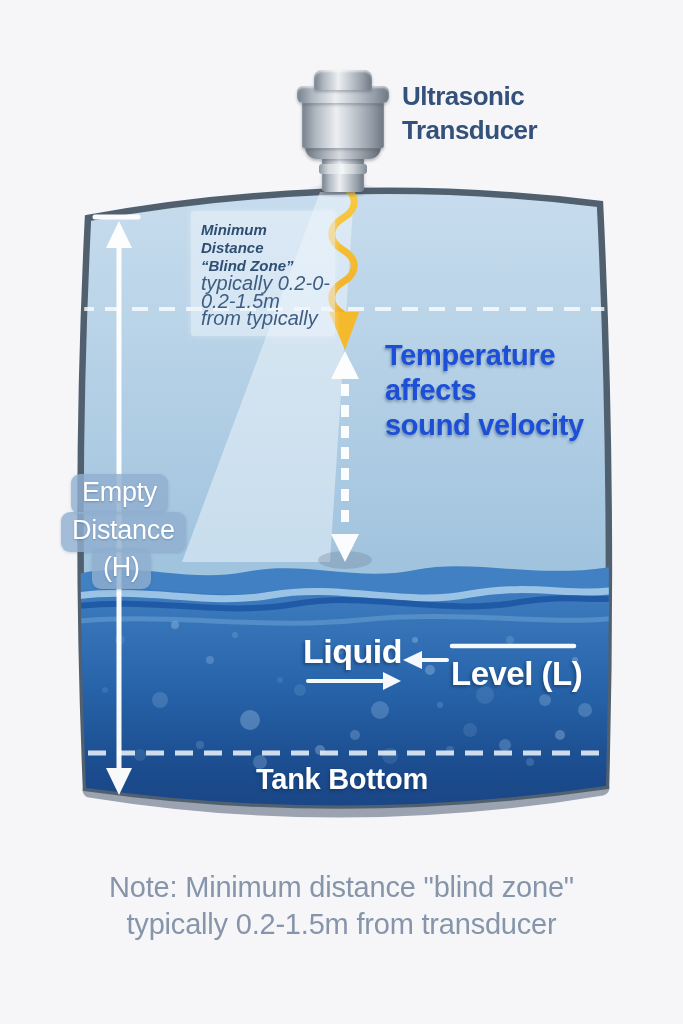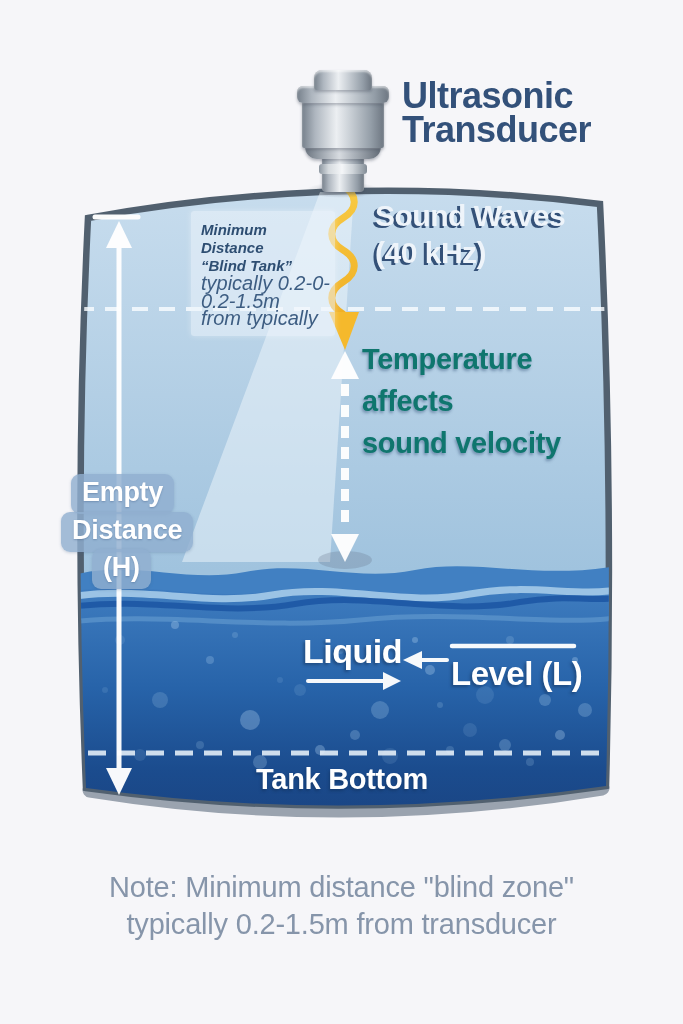--- a/index.html
+++ b/index.html
@@ -7,43 +7,43 @@
     position:relative;width:683px;height:1024px;overflow:hidden;
     background:#f6f6f9;
     font-family:"Liberation Sans", sans-serif;
   }
   #scene{position:absolute;left:0;top:0;width:683px;height:1024px;}
   .abs{position:absolute;}
   .preline{white-space:pre-line;}
 
   .title{
     left:402px;top:79px;width:220px;
-    font-size:36px;font-weight:700;line-height:34px;letter-spacing:-0.5px;
+    font-size:26px;font-weight:700;line-height:34px;letter-spacing:-0.5px;
     color:#33517a;
   }
   .sound-waves{
     left:375px;top:197px;width:220px;
     font-size:30px;font-weight:700;line-height:37px;letter-spacing:-0.5px;
     color:#eef4fa;text-shadow:-3px 2px 0 rgba(44,74,114,0.95);
   }
   .blind-panel{
     left:191px;top:211px;width:130px;padding:10px 4px 8px 10px;
     background:rgba(236,244,251,0.55);border-radius:3px;
     box-shadow:0 0 6px rgba(255,255,255,0.35);
   }
   .bz-bold{font-size:15px;font-weight:700;font-style:italic;color:#2e4e72;line-height:18px;}
   .bz-reg{font-size:20px;font-style:italic;color:#3d5d82;line-height:17.5px;}
   .temperature{
-    left:362px;top:338px;width:240px;
-    font-size:29px;font-weight:600;line-height:42px;letter-spacing:-0.3px;
-    color:#0f766e;text-shadow:-1px 2px 3px rgba(40,70,110,0.45);
+    left:385px;top:338px;width:240px;
+    font-size:29px;font-weight:600;line-height:35px;letter-spacing:-0.3px;
+    color:#1d4ed8;text-shadow:-1px 2px 3px rgba(40,70,110,0.45);
   }
   .chip{
     padding:3px 11px 6px;background:rgba(144,174,208,0.82);border-radius:9px;
-    font-size:27px;font-weight:700;color:#fff;letter-spacing:-0.3px;
+    font-size:27px;font-weight:400;color:#fff;letter-spacing:-0.3px;
     text-shadow:0 1px 2px rgba(70,100,140,0.45);
     box-shadow:0 1px 3px rgba(60,90,130,0.25);
   }
   .chip1{left:71px;top:474px;}
   .chip2{left:61px;top:512px;}
   .chip3{left:92px;top:549px;}
   .liquid{
     left:303px;top:632px;font-size:34px;font-weight:700;letter-spacing:-0.5px;
     color:#fff;text-shadow:-2px 2px 3px rgba(20,50,90,0.5);
   }
@@ -191,27 +191,25 @@
     <div class="t-ring abs"></div>
     <div class="metal t-taper"></div>
     <div class="metal t-body"></div>
     <div class="metal t-collar"></div>
     <div class="metal t-cap"></div>
   </div>
 
   <div class="abs title preline">Ultrasonic
 Transducer</div>
 
-  <div class="abs sound-waves preline">Sound Waves
-(40 kHz)</div>
 
   <div class="abs blind-panel">
     <div class="bz-bold">Minimum</div>
     <div class="bz-bold">Distance</div>
-    <div class="bz-bold">“Blind Tank”</div>
+    <div class="bz-bold">“Blind Zone”</div>
     <div class="bz-reg">typically 0.2-0-</div>
     <div class="bz-reg">0.2-1.5m</div>
     <div class="bz-reg">from typically</div>
   </div>
 
   <div class="abs temperature preline">Temperature
 affects
 sound velocity</div>
 
   <div class="abs chip chip1">Empty</div>

